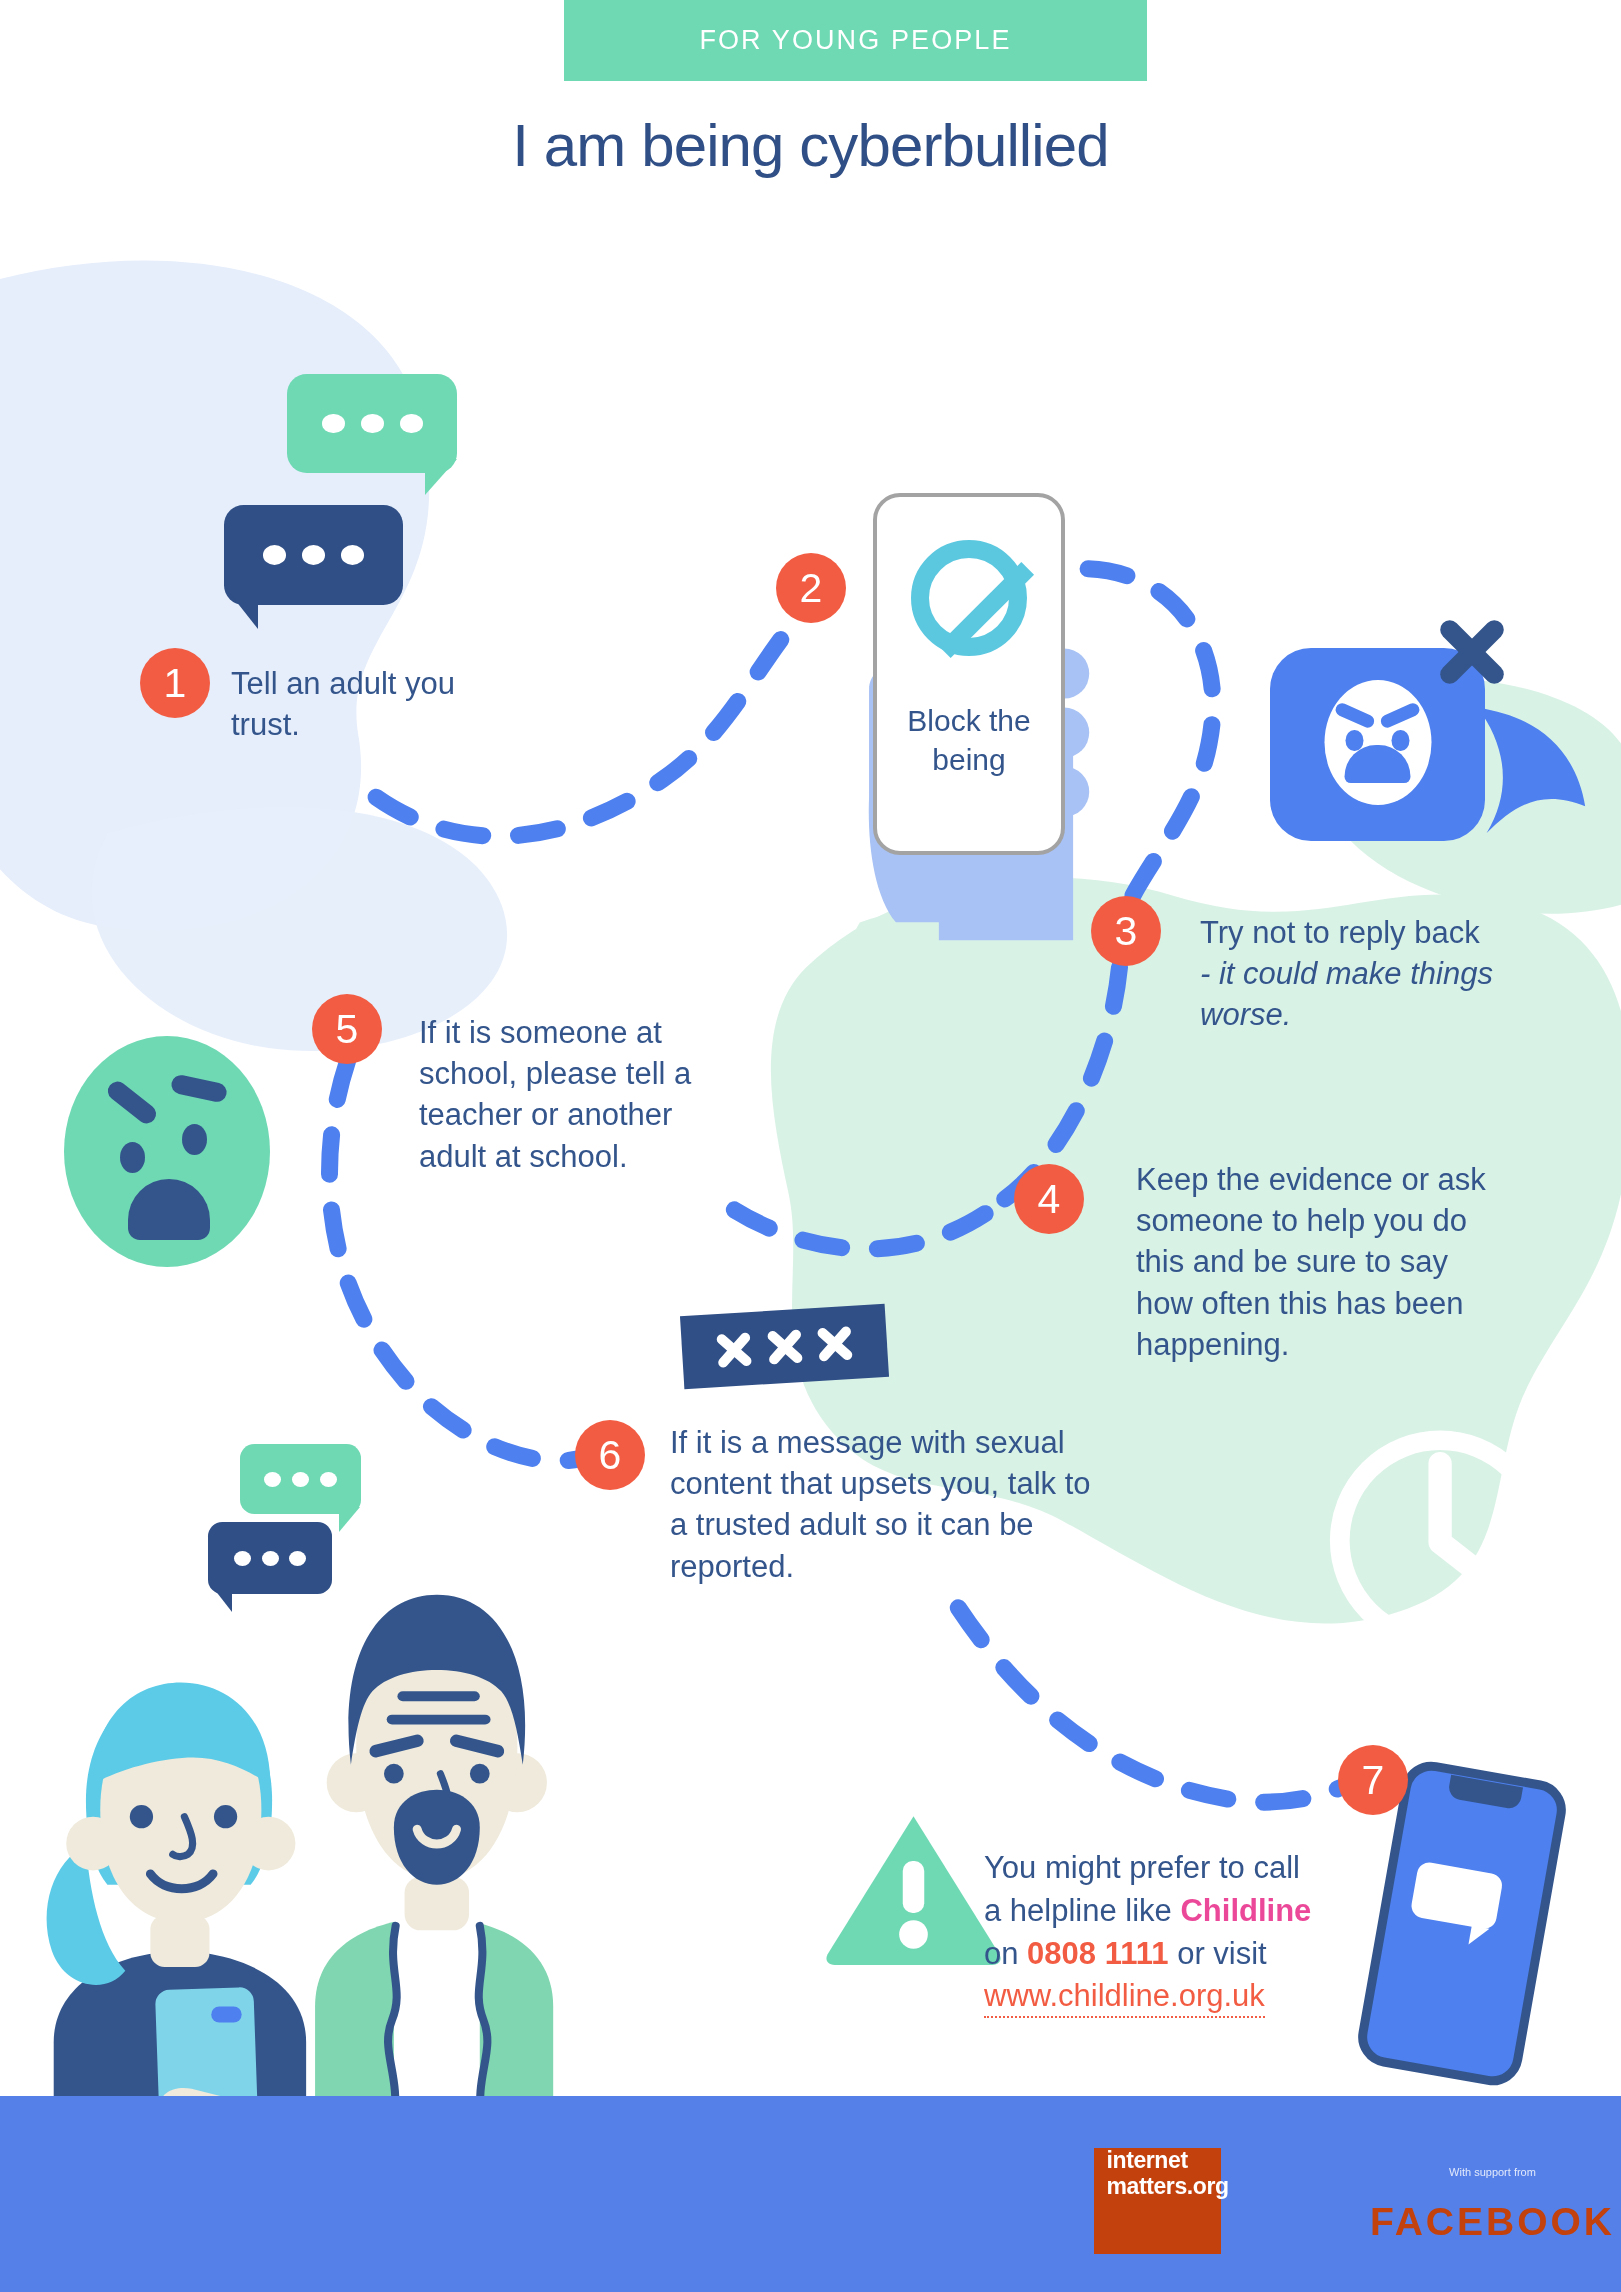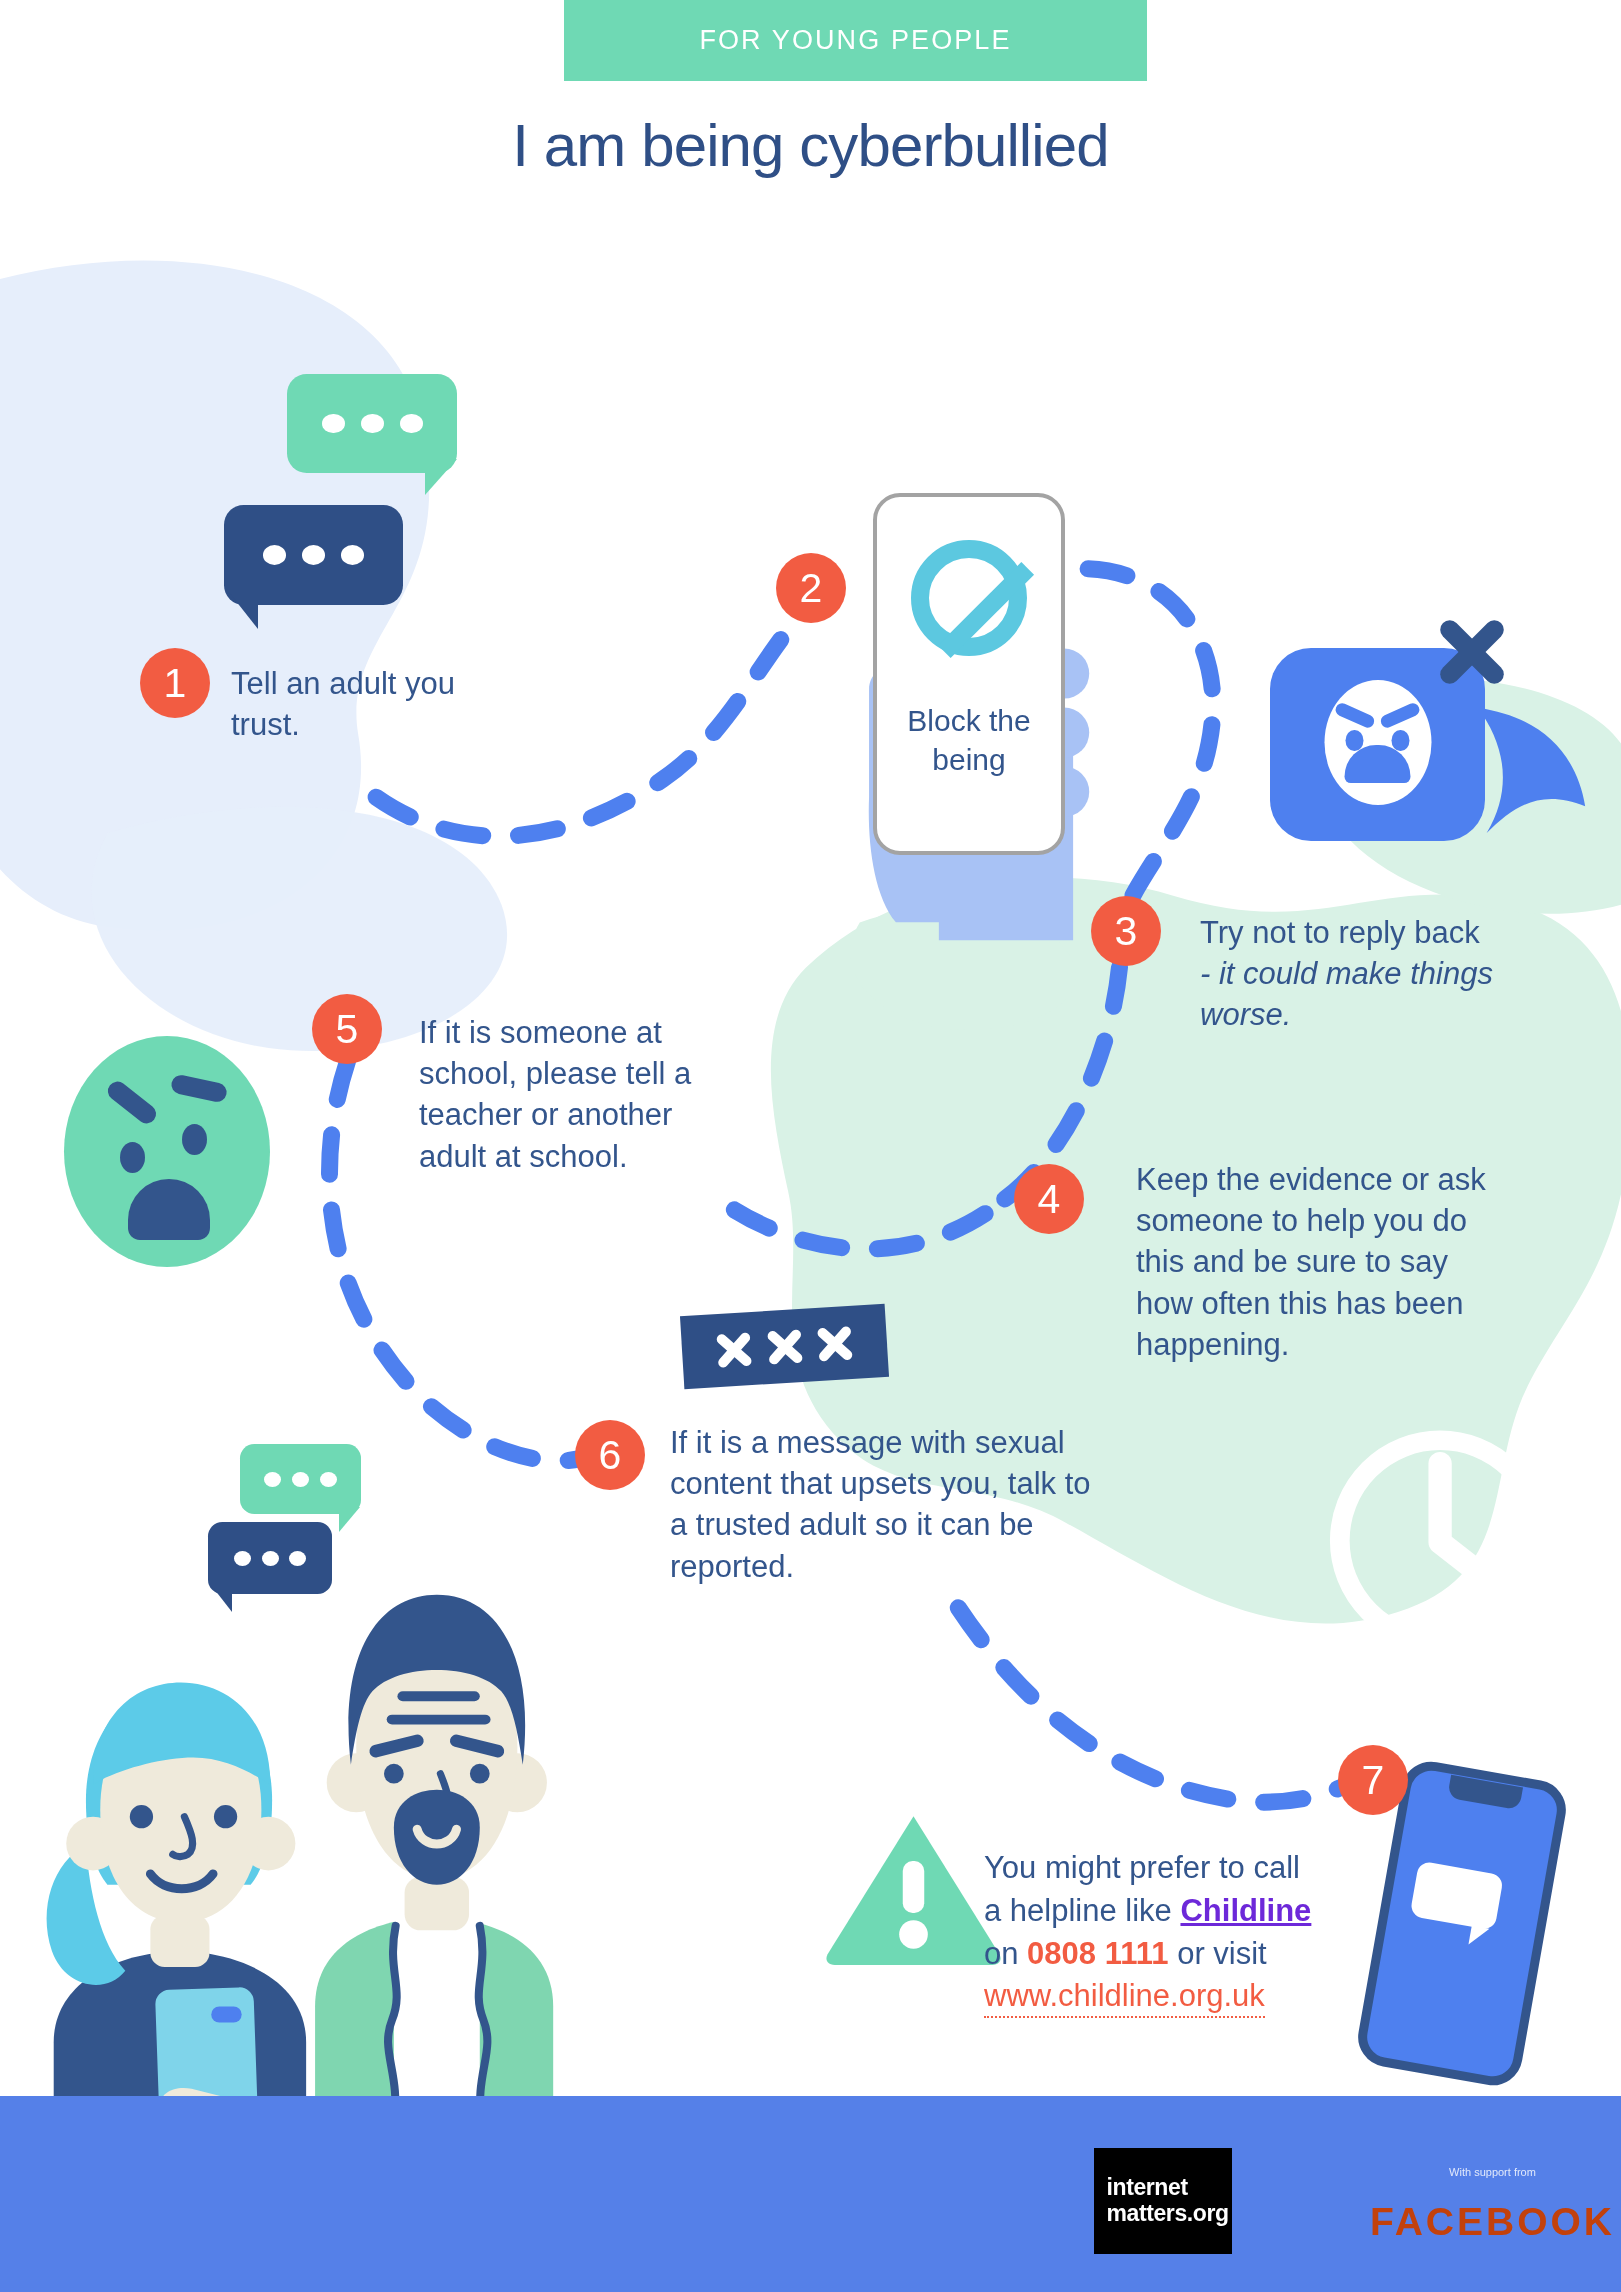--- a/index.html
+++ b/index.html
@@ -87,22 +87,22 @@
   .phone7 .msg:after{content:"";position:absolute;right:5.4px;bottom:-18px;width:0;height:0;border-left:18px solid #fff;border-bottom:19.7px solid transparent;}
 
   
   .people{position:absolute;left:0px;top:1505px;width:734px;height:618px;z-index:6;}
 
   
   .footer{position:absolute;left:0;bottom:0;width:1621px;height:197px;background:#5580e8;z-index:10;}
   .flink{position:absolute;display:flex;align-items:center;color:#fff;}
   .flink .lbl{font-size:27px;border-bottom:2.7px dotted rgba(255,255,255,.85);padding-bottom:3.6px;}
   .flink .ico{margin-right:16px;display:flex;align-items:center;justify-content:center;}
-  .imlogo{position:absolute;left:1094px;top:2148px;width:138px;height:106px;background:#000000;z-index:11;
-          display:flex;flex-direction:column;justify-content:center;padding-left:12.5px;box-sizing:border-box;}
+  .imlogo{position:absolute;left:1094px;top:2148px;width:127px;height:106px;background:#c2410c;z-index:11;
+          display:flex;flex-direction:column;justify-content:flex-start;padding-left:12.5px;box-sizing:border-box;}
   .imlogo span{color:#fff;font-size:23px;font-weight:bold;line-height:1.12;letter-spacing:-0.4px;}
   .support{position:absolute;left:1370px;top:2166px;z-index:11;text-align:center;}
   .support .s1{color:#e2e9fb;font-size:11px;}
   .support .s2{color:#c2410c;font-size:39px;font-weight:bold;letter-spacing:3px;margin-top:22px;}
 
   .fb-ico{width:30px;height:30px;background:#fff;border-radius:4.5px;position:relative;}
   .fb-ico:after{content:"f";position:absolute;left:9.9px;top:0px;color:#5580e8;font-size:27px;font-weight:bold;font-family:"Liberation Serif",serif;}
   .yt-ico{width:39px;height:29px;background:#fff;border-radius:7.2px;position:relative;}
   .yt-ico:after{content:"";position:absolute;left:15px;top:8px;border-left:12.5px solid #5580e8;border-top:7.2px solid transparent;border-bottom:7.2px solid transparent;}
 </style>
@@ -340,21 +340,21 @@
 
   <div class="phone7">
     <div class="body"></div>
     <div class="notch"></div>
     <div class="msg"></div>
   </div>
 
   <div class="num" style="left:1338px;top:1745px;">7</div>
   <div class="steptext" style="left:984px;top:1847px;width:376px;line-height:1.38;">
     <span>You might prefer to call</span><br>
-    <span>a helpline like </span><b style="color:#6d28d9;text-decoration:underline;">Childline</b><br>
+    <span>a helpline like </span><b style="color:#ec4899;">Childline</b><br>
     <span>on </span><b style="color:#f25c42;">0808 1111</b><span> or visit</span><br>
     <a href="#" style="color:#f25c42;text-decoration:none;border-bottom:2.7px dotted #f25c42;padding-bottom:2.7px;">www.childline.org.uk</a>
   </div>
 
   <div class="footer"></div>
 
   <div class="flink" style="left:109px;top:2158px;">
     <span class="ico">
       <svg width="36" height="29" viewBox="0 0 40 32">
           <path d="M2,12 L16,12 L16,6 C16,2 22,1 25,5 L36,16 L25,27 C22,31 16,30 16,26 L16,20 L2,20 Z" fill="#ffffff"></path>

